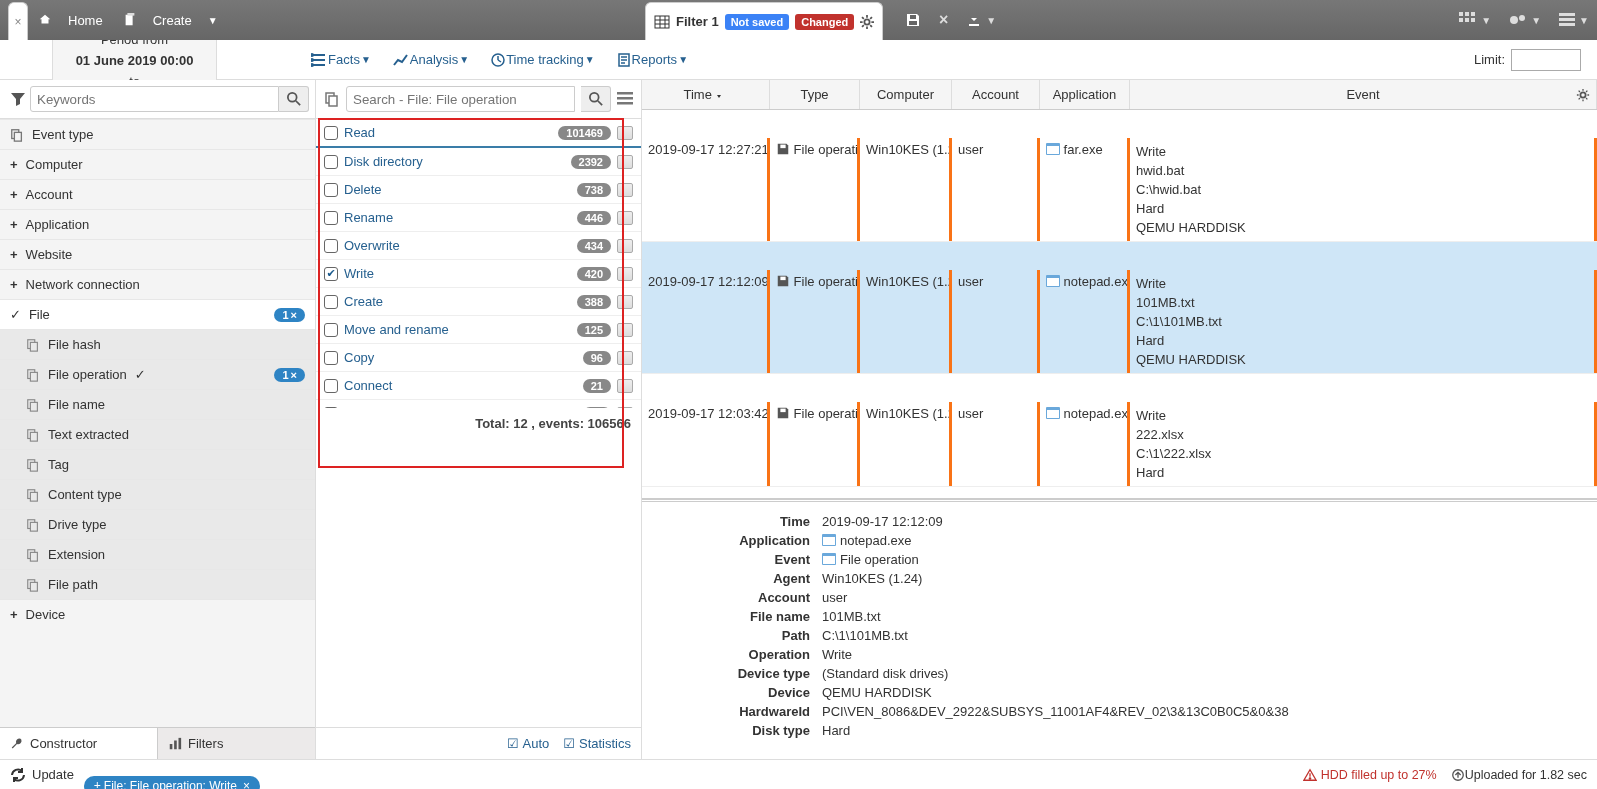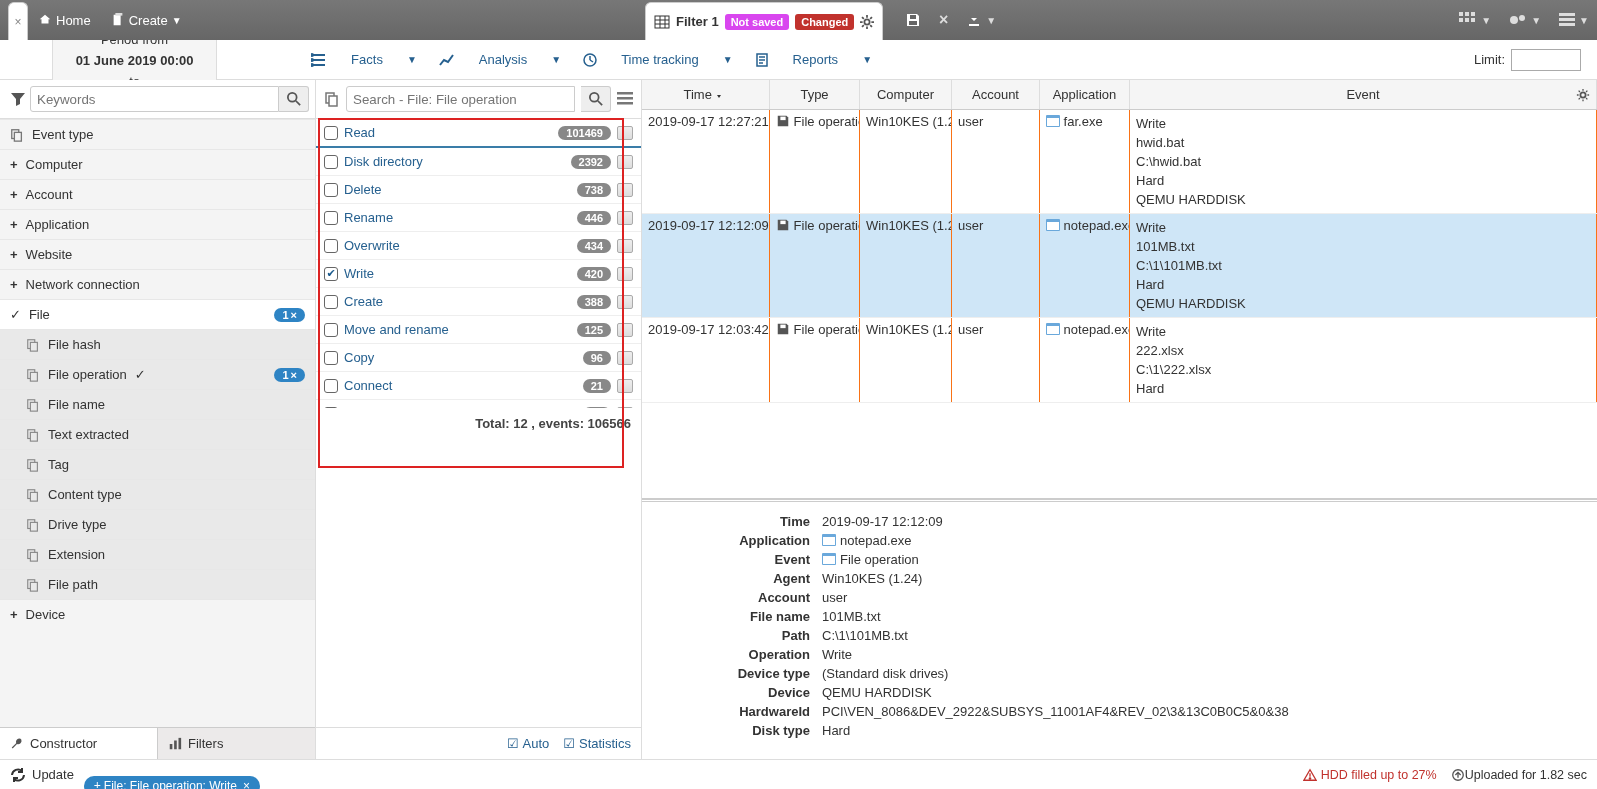--- a/index.html
+++ b/index.html
@@ -1,32 +1,32 @@
 <!DOCTYPE html>
 <html><head>
 <meta charset="utf-8">
 <style>
 *{box-sizing:border-box;margin:0;padding:0;font-family:Arial,Helvetica,sans-serif;}
 body{width:1597px;height:789px;overflow:hidden;font-size:13px;color:#333;background:#fff;}
 .topbar{height:40px;background:linear-gradient(#777,#666);display:flex;align-items:center;color:#fff;padding:0 8px;position:relative;}
 .tab-handles{display:flex;align-items:center;gap:6px;}
 .x-tab{width:20px;height:38px;line-height:38px;font-size:12px;color:#888;text-align:center;background:#fff;border-radius:6px 6px 0 0;margin-top:2px;border:1px solid #ccc;border-bottom:none;}
-.home-btn,.create-btn{display:flex;align-items:center;gap:4px;padding:0 10px;height:30px;cursor:pointer;border-radius:3px;}
+.home-btn,.create-btn{display:flex;align-items:center;gap:16px;padding:0 10px;height:30px;cursor:pointer;border-radius:3px;}
 .icon{display:inline-block;width:14px;height:14px;}
 .top-right-icons{display:flex;align-items:center;gap:18px;margin-left:auto;color:#ddd;}
 .top-right-icons .ig{display:flex;align-items:center;gap:4px;cursor:pointer;}
 .filter-tab{position:absolute;left:645px;top:2px;height:38px;background:#fff;border:1px solid #ccc;border-bottom:none;border-radius:6px 6px 0 0;display:flex;align-items:center;padding:0 8px;gap:6px;color:#333;}
 .badge{display:inline-block;padding:2px 6px;border-radius:3px;font-size:11px;color:#fff;font-weight:bold;}
-.badge-blue{background:#d946ef;}
+.badge-blue{background:#3b82f6;}
 .badge-red{background:#c1322d;}
 .caret{font-size:10px;}
 .row2{height:40px;background:#fff;border-bottom:1px solid #ddd;display:flex;align-items:center;}
 .period-pill{margin-left:52px;display:flex;align-items:center;gap:6px;background:#f5f5f5;border:1px solid #ddd;border-radius:4px;padding:4px 10px;flex-direction:column;}
 .row2-right{margin-left:30px;display:flex;align-items:center;gap:22px;color:#26608f;padding-left:20px;}
-.row2-right .mi{display:flex;align-items:center;gap:24px;cursor:pointer;}
+.row2-right .mi{display:flex;align-items:center;gap:1px;cursor:pointer;}
 .limit-box{margin-left:auto;margin-right:16px;display:flex;align-items:center;gap:6px;}
 .limit-box input{width:70px;height:22px;border:1px solid #aaa;}
 .main{display:flex;height:calc(100% - 110px);}
 .col-left{width:316px;border-right:1px solid #ddd;display:flex;flex-direction:column;background:#f4f4f4;}
 .kw-row{display:flex;align-items:center;padding:6px;background:#fff;border-bottom:1px solid #ddd;}
 .funnel{width:16px;height:16px;margin:0 4px;}
 .kw-row input{flex:1;height:26px;border:1px solid #ccc;padding:0 6px;border-radius:3px 0 0 3px;}
 .sbtn{width:30px;height:26px;border:1px solid #ccc;border-left:none;background:#eee;border-radius:0 3px 3px 0;display:flex;align-items:center;justify-content:center;cursor:pointer;}
 .facet-list{flex:1;overflow:auto;}
 .facet-item{display:flex;align-items:center;padding:7px 10px;border-top:1px solid #e7e7e7;cursor:pointer;gap:8px;}
@@ -58,21 +58,21 @@
 .th-time{width:128px;justify-content:flex-end;}
 .th-type{width:90px;}
 .th-comp{width:92px;}
 .th-acc{width:88px;}
 .th-app{width:90px;}
 .th-last{flex:1;position:relative;}
 .gearcell{position:absolute;right:6px;}
 .tbl-body{flex:1;overflow:auto;border-bottom:1px solid #ccc;}
 .trow{display:flex;border-bottom:1px solid #eee;}
 .trow.sel{background:#cfe6f7;}
-.trow>div{border-right:1px solid #f97316;padding:4px 6px;overflow:hidden;white-space:nowrap;}
+.trow>div{border-right:3px solid #f97316;padding:4px 6px;overflow:hidden;white-space:nowrap;margin-top:28px;}
 .td-time{width:128px;text-align:center;}
 .td-type{width:90px;}
 .td-comp{width:92px;}
 .td-acc{width:88px;}
 .td-app{width:90px;}
 .td-det{flex:1;white-space:normal;}
 .td-det div{padding:2px 0;}
 .detail-pane{height:260px;overflow:auto;border-top:3px double #ccc;padding:10px 20px;font-family:Consolas,monospace;font-size:13px;}
 .dp-row{display:flex;padding:2px 0;}
 .dp-row .k{width:160px;text-align:right;padding-right:12px;font-family:Arial;}

